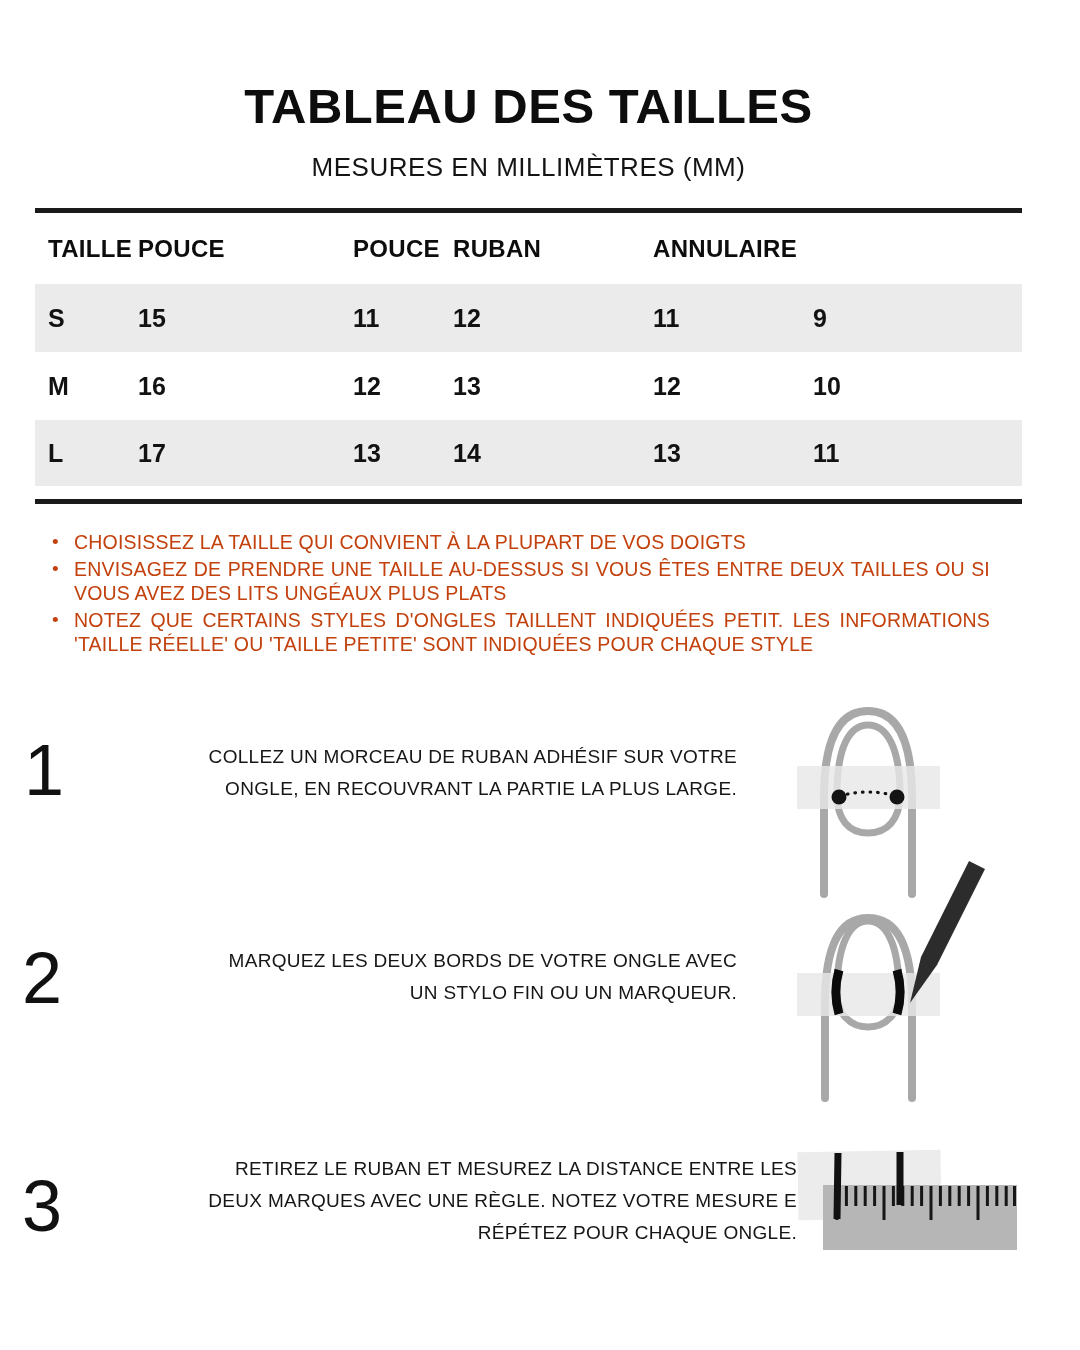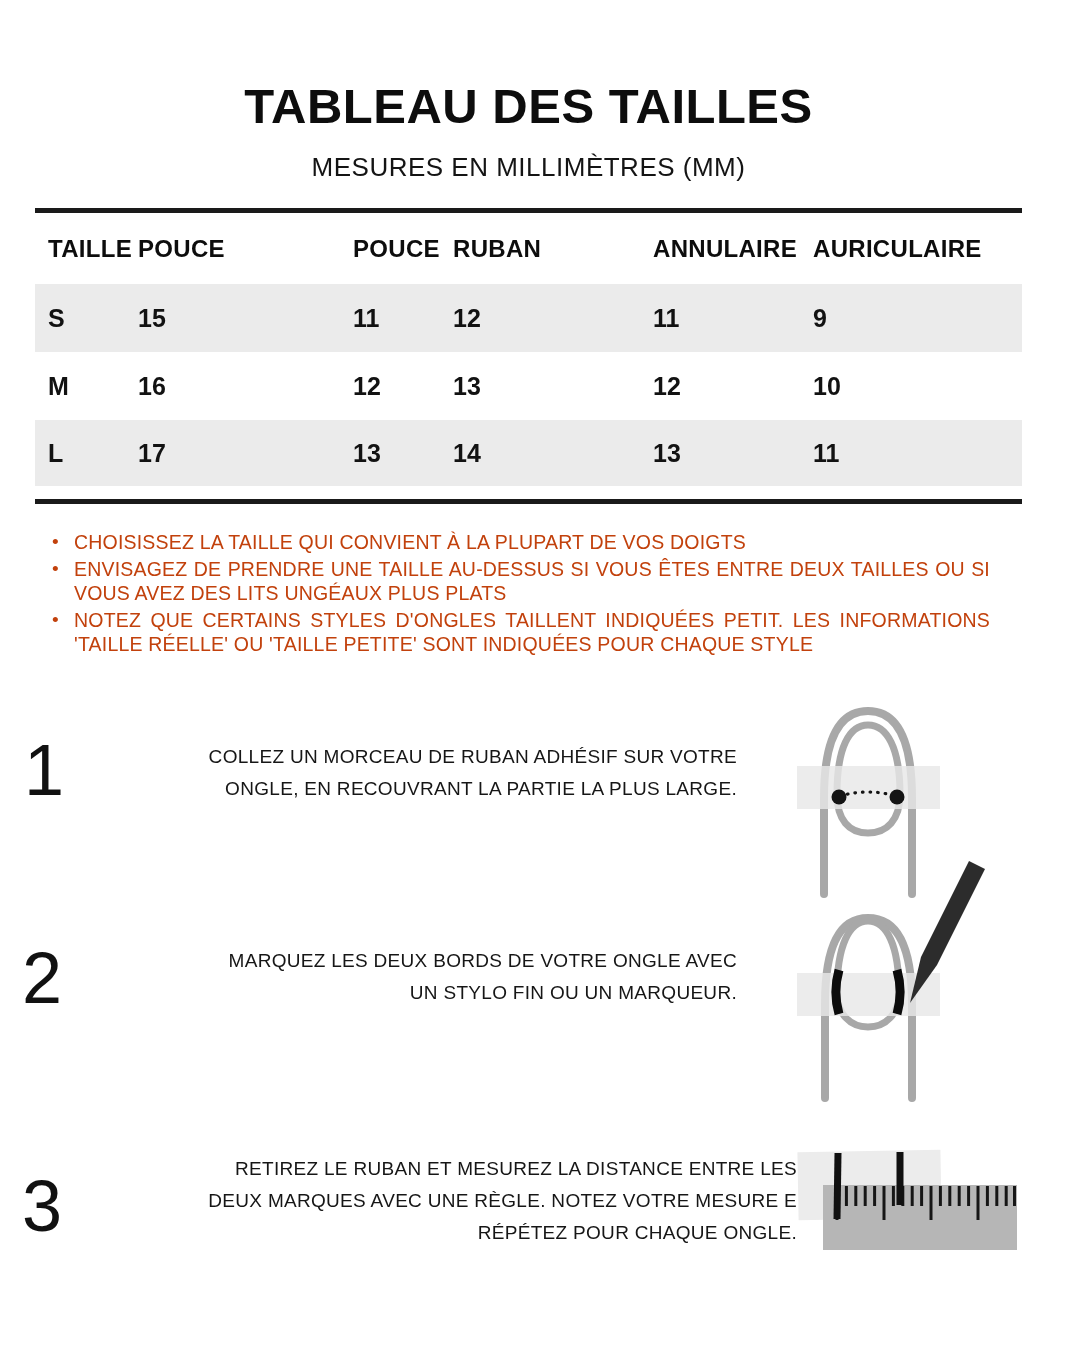--- a/index.html
+++ b/index.html
@@ -58,21 +58,20 @@
   <div class="subtitle">MESURES EN MILLIMÈTRES (MM)</div>
 
   <div class="rule rule-top"></div>
 
   <div class="trow thead">
     <div>TAILLE</div>
     <div>POUCE</div>
     <div>POUCE</div>
     <div>RUBAN</div>
     <div>ANNULAIRE</div>
-    <div>AURICULAIRE</div>
   </div>
 
   <div class="trow tdata row-s">
     <div>S</div>
     <div>15</div>
     <div>11</div>
     <div>12</div>
     <div>11</div>
     <div>9</div>
   </div>

